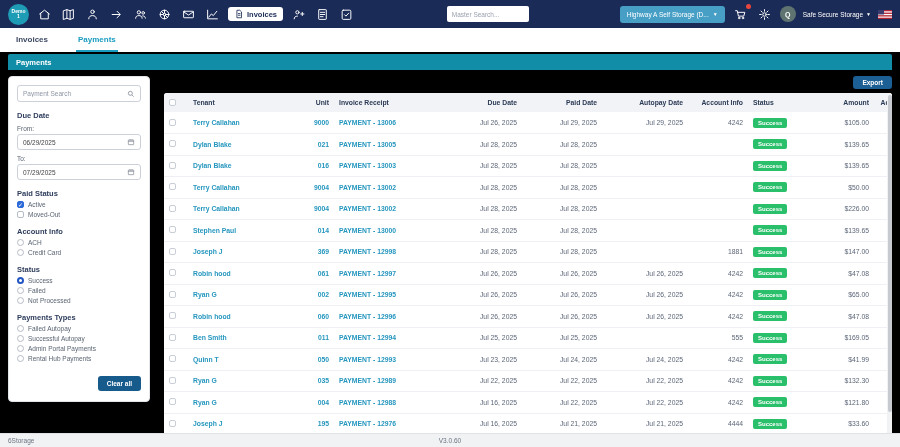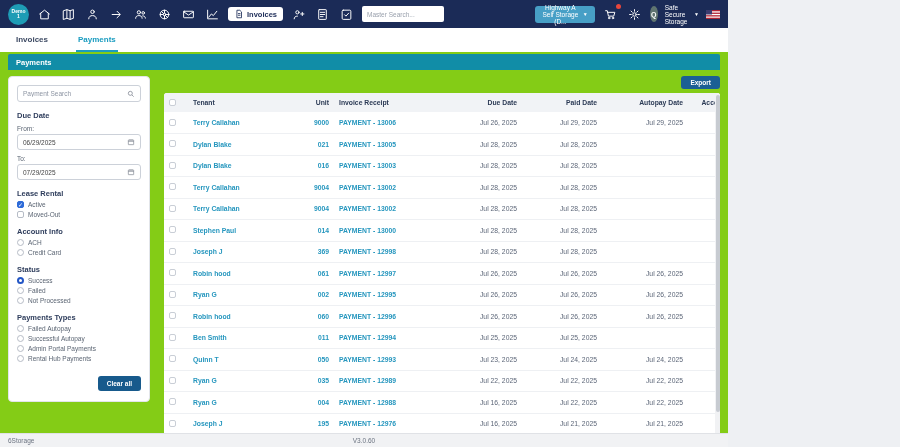--- a/index.html
+++ b/index.html
@@ -1,17 +1,17 @@
 <!DOCTYPE html>
 <html><head>
 <meta charset="utf-8">
 <style>
   * { margin:0; padding:0; box-sizing:border-box; }
   html,body { width:900px; height:447px; font-family:"Liberation Sans", sans-serif; background:#eef0f3; overflow:hidden; }
-  .app { position:relative; width:728px; height:447px; background:#84cc16; overflow:hidden; }
+  .app { position:relative; width:900px; height:447px; background:#000000; overflow:hidden; }
 
   
   .topnav { height:28px; background:#1b2b57; display:flex; align-items:center; padding:0 8px; gap:7px; }
   .brand { width:21px; height:21px; border-radius:50%; background:#1e9cb5; color:#fff; display:flex; flex-direction:column;
            align-items:center; justify-content:center; font-size:5px; font-weight:bold; line-height:1.1; flex:0 0 auto; cursor:pointer;}
   .navicon { width:17px; height:17px; display:flex; align-items:center; justify-content:center; cursor:pointer; flex:0 0 auto;}
   .navicon svg { width:13px; height:13px; stroke:#fff; fill:none; stroke-width:1.8; stroke-linecap:round; stroke-linejoin:round; }
   .nav-pill { background:#fff; border-radius:3px; display:flex; align-items:center; gap:3px; padding:2px 6px; cursor:pointer; }
   .nav-pill svg { width:10px; height:10px; stroke:#1b2b57; fill:none; stroke-width:2; }
   .nav-pill span { color:#1b2b57; font-size:7.5px; font-weight:bold; }
@@ -237,21 +237,21 @@
       </div>
       <div class="f-sub">To:</div>
       <div class="dateinput">
         <input value="07/29/2025" style="">
         <svg viewBox="0 0 24 24">
             <rect x="4" y="6" width="16" height="14" rx="1"></rect>
             <path d="M4 10 H20 M9 4 V8 M15 4 V8"></path>
           </svg>
       </div>
 
-      <div class="f-section">Lease Rental</div>
+      <div class="f-section">Paid Status</div>
       <div class="optgroup">
           <label class="opt">
             <span class="cbx checked">✓</span>
             <span class="txt">Active</span>
           </label>
           <label class="opt">
             <span class="cbx"></span>
             <span class="txt">Moved-Out</span>
           </label>
         </div>

